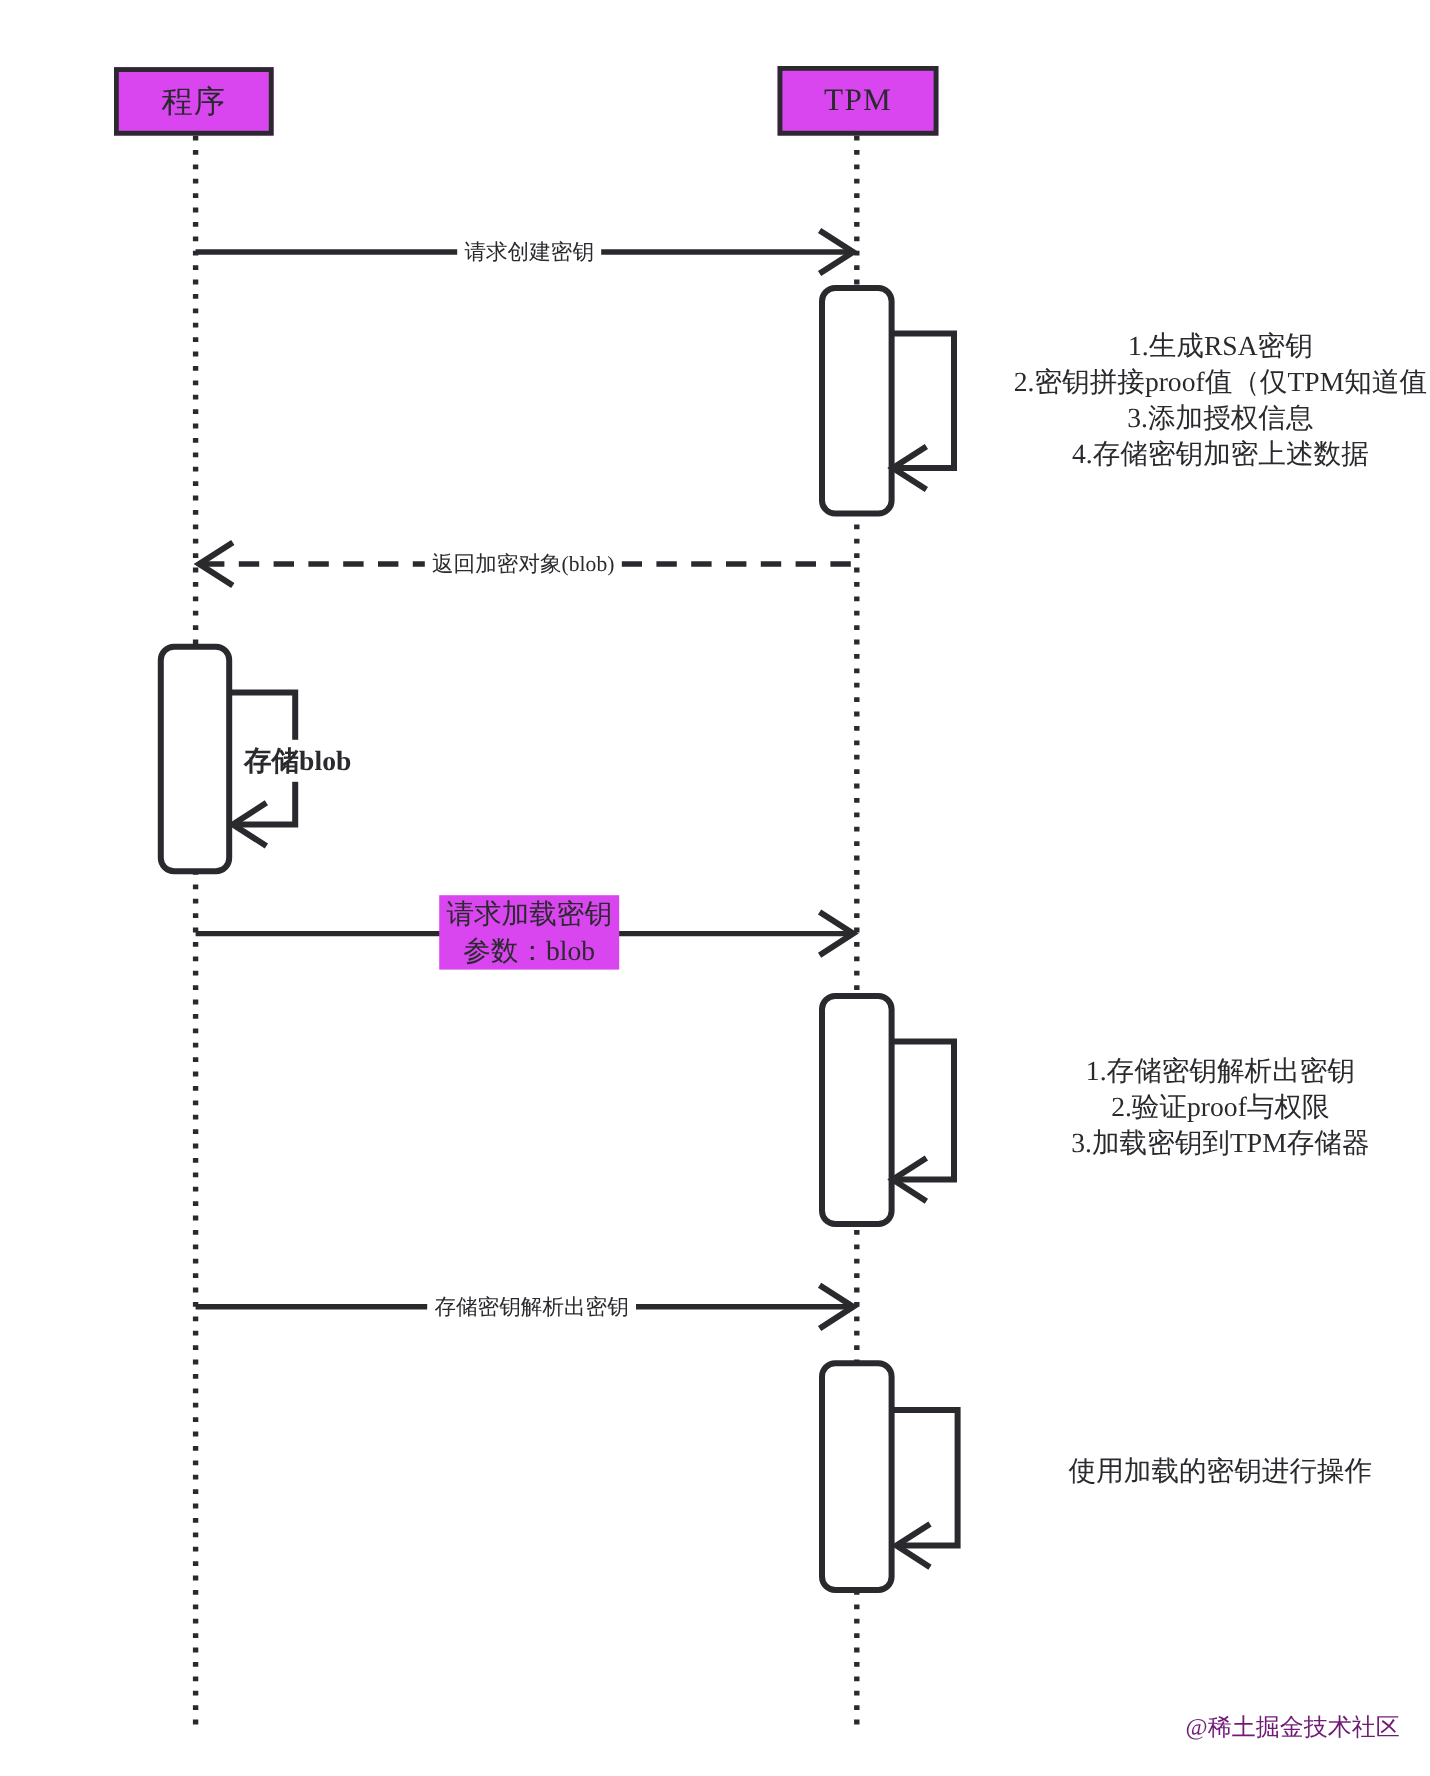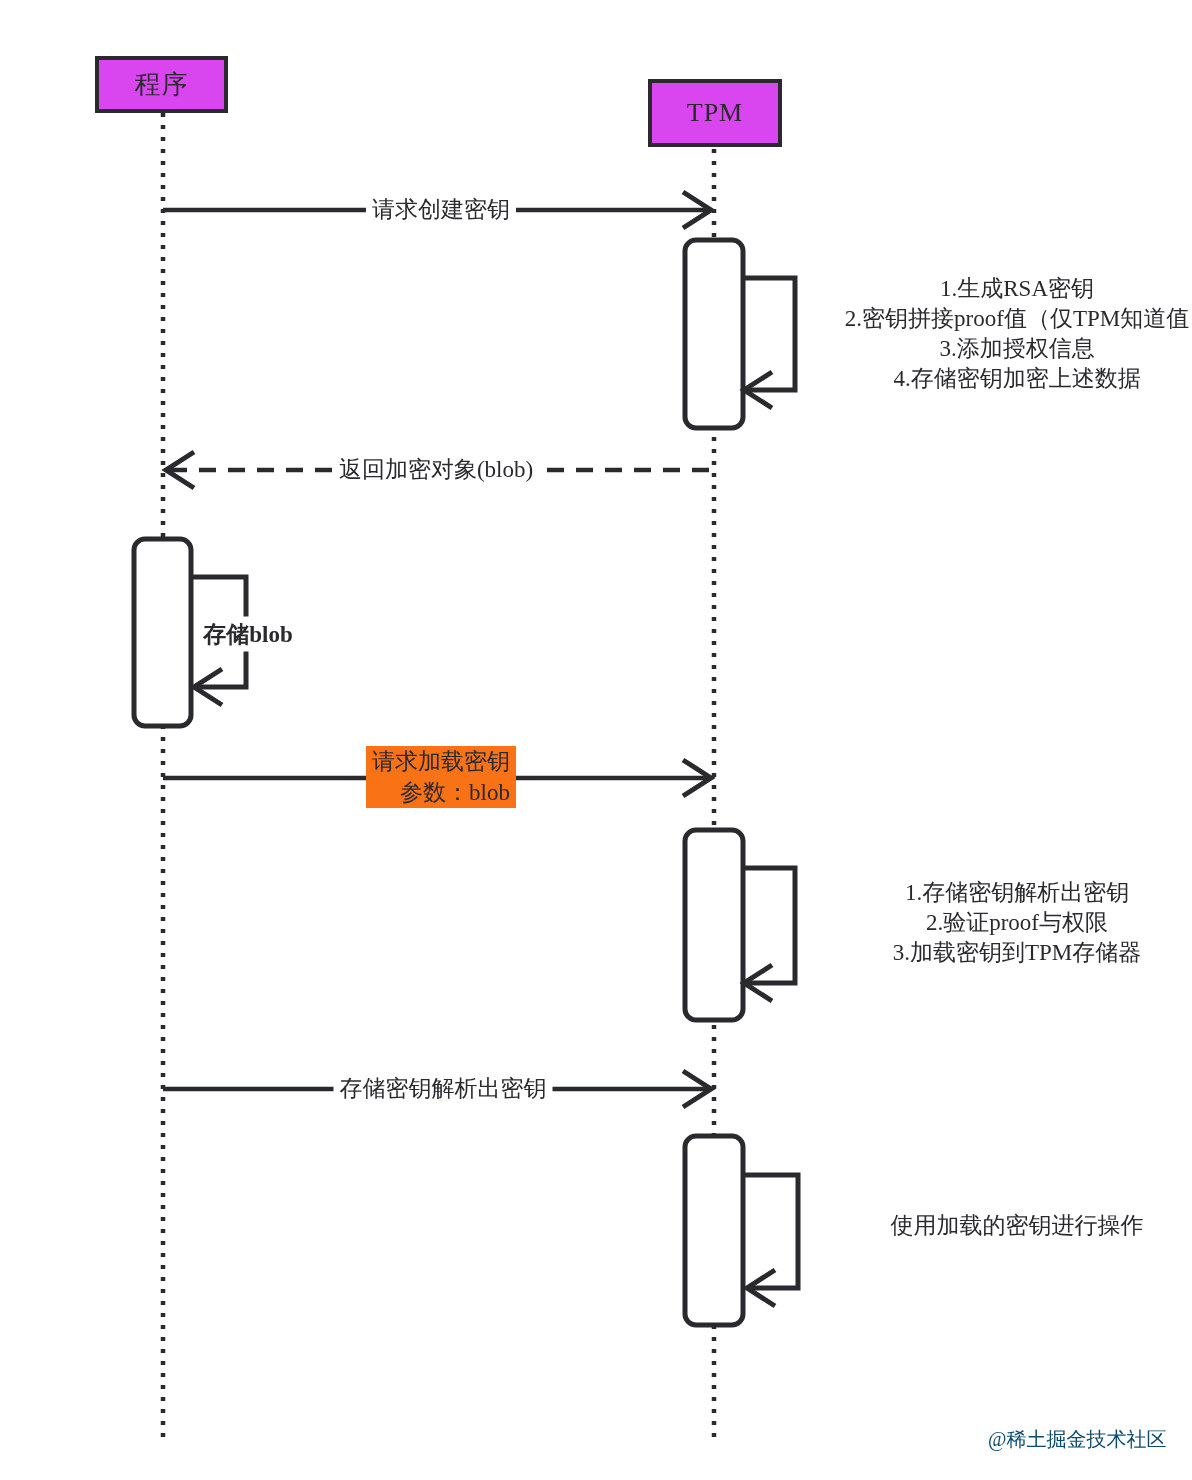--- a/index.html
+++ b/index.html
@@ -22,54 +22,54 @@
     font-size: 26px;
     letter-spacing: 1px;
     box-sizing: border-box;
   }
 
   .msg-label {
     position: absolute;
     transform: translate(-50%, -50%);
     background: #ffffff;
     padding: 0 6px;
-    font-size: 23px;
+    font-size: 18px;
     white-space: nowrap;
     line-height: 30px;
     text-align: center;
   }
   .msg-label-block {
     position: absolute;
     transform: translateX(-50%);
-    background: #f97316;
+    background: #d946ef;
     padding: 0 6px;
     font-size: 23px;
     white-space: nowrap;
     line-height: 31px;
-    text-align: right;
+    text-align: center;
   }
   .note {
     position: absolute;
     font-size: 23px;
     line-height: 30px;
     text-align: center;
   }
   .note div { white-space: nowrap; }
   .self-label {
     position: absolute;
     transform: translate(-50%, -50%);
     background: #ffffff;
     padding: 2px 6px;
     font-size: 23px;
     white-space: nowrap;
   }
   .watermark {
     position: absolute;
     font-size: 20px;
-    color: #0c4a6e;
+    color: #701a75;
     white-space: nowrap;
   }
 </style>
 </head>
 <body>
 
 <div class="stage">
 
   <svg class="wires" width="1192" height="1480" viewBox="0 0 1192 1480">
 
@@ -97,21 +97,21 @@
     <polyline points="683,1071 711,1089 683,1107" fill="none" stroke="#2a2a2e" stroke-width="5"></polyline>
     <polyline points="772,372 744,390 772,408" fill="none" stroke="#2a2a2e" stroke-width="5"></polyline>
     <polyline points="222,669 194,687 222,705" fill="none" stroke="#2a2a2e" stroke-width="5"></polyline>
     <polyline points="772,965 744,983 772,1001" fill="none" stroke="#2a2a2e" stroke-width="5"></polyline>
     <polyline points="775,1270 747,1288 775,1306" fill="none" stroke="#2a2a2e" stroke-width="5"></polyline>
   </svg>
 
   <div class="actor-box" style="left:95px; top:56px; width:133px; height:57px;">
     <span>程序</span>
   </div>
-  <div class="actor-box" style="left:648px; top:55px; width:134px; height:68px;margin-top:24px;">
+  <div class="actor-box" style="left:648px; top:55px; width:134px; height:58px;">
     <span>TPM</span>
   </div>
 
   <div class="msg-label" style="left:441px; top:210px;">请求创建密钥</div>
 
   <div class="msg-label" style="left:436px; top:470px;">返回加密对象(blob)</div>
 
   <div class="msg-label-block" style="left:441px; top:746px;">
     <div>请求加载密钥</div>
     <div>参数：blob</div>

